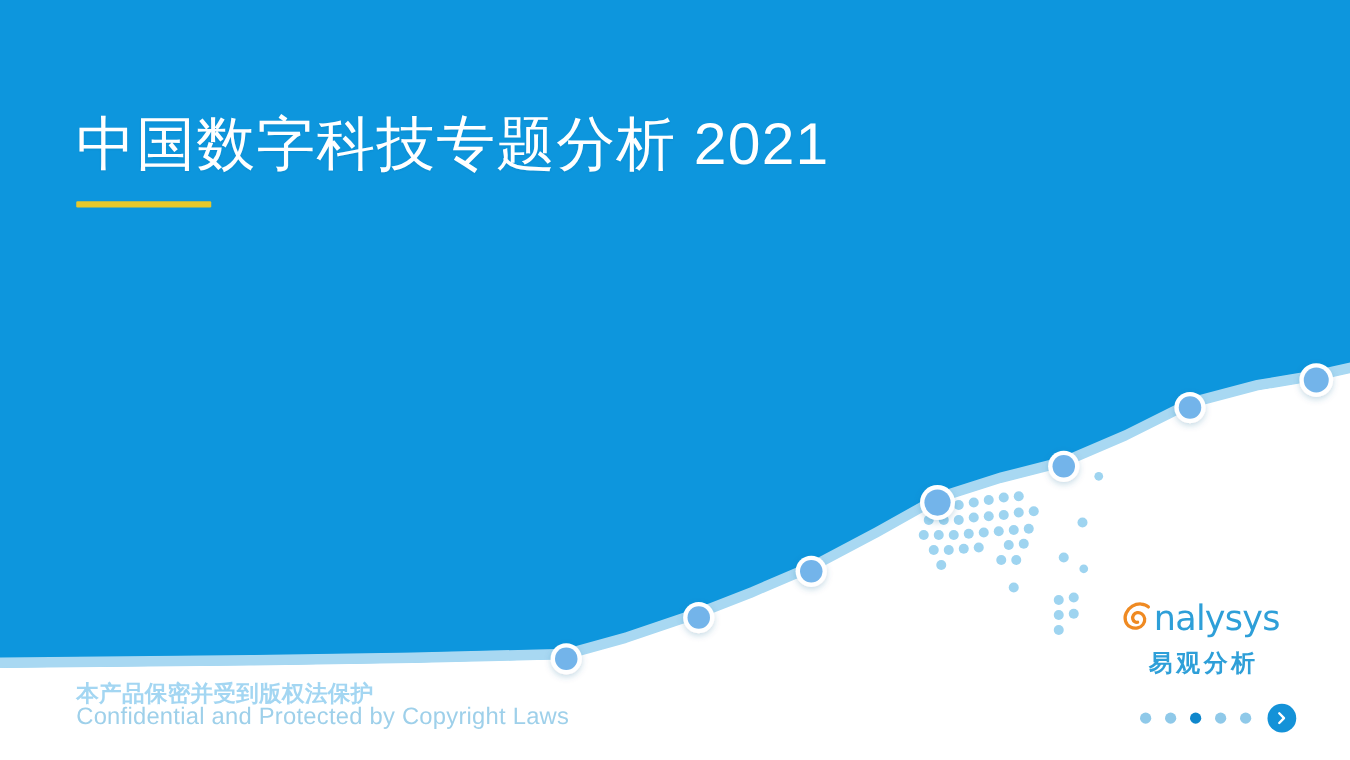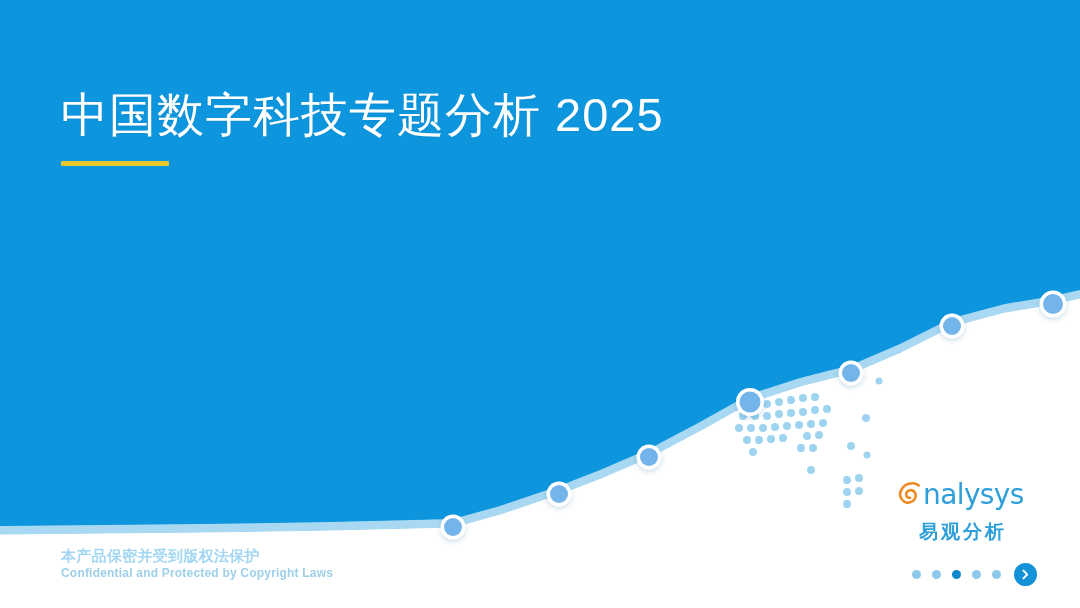--- a/index.html
+++ b/index.html
@@ -67,30 +67,30 @@
   }
 
   
   .footer {
     position: absolute;
     left: 61px;
     top: 547px;
   }
   .footer-cn {
     color: #a3d6f2;
-    font-size: 15px;
+    font-size: 18px;
     font-weight: bold;
     line-height: 17px;
     letter-spacing: .3px;
     white-space: nowrap;
   }
   .footer-en {
     color: #9ed0ea;
-    font-size: 12px;
-    font-weight: 700;
+    font-size: 19px;
+    font-weight: 400;
     line-height: 19px;
     letter-spacing: .2px;
     white-space: nowrap;
   }
 
   
   .logo {
     position: absolute;
     left: 896px;
     top: 478px;
@@ -266,21 +266,21 @@
       <circle cx="559" cy="494" r="9" fill="#73b4ea"></circle>
       <circle cx="649" cy="457" r="9" fill="#73b4ea"></circle>
       <circle cx="750" cy="402" r="10.5" fill="#73b4ea"></circle>
       <circle cx="851" cy="373" r="9" fill="#73b4ea"></circle>
       <circle cx="952" cy="326" r="9" fill="#73b4ea"></circle>
       <circle cx="1053" cy="304" r="10" fill="#73b4ea"></circle>
     </g>
   </svg>
 
   <div class="title-block">
-    <h1 class="title-text">中国数字科技专题分析 2025</h1>
+    <h1 class="title-text">中国数字科技专题分析 2021</h1>
     <div class="title-rule"></div>
   </div>
 
   <div class="footer">
     <div class="footer-cn">本产品保密并受到版权法保护</div>
     <div class="footer-en">Confidential and Protected by Copyright Laws</div>
   </div>
 
   <div class="logo">
     <div class="logo-wordmark">

